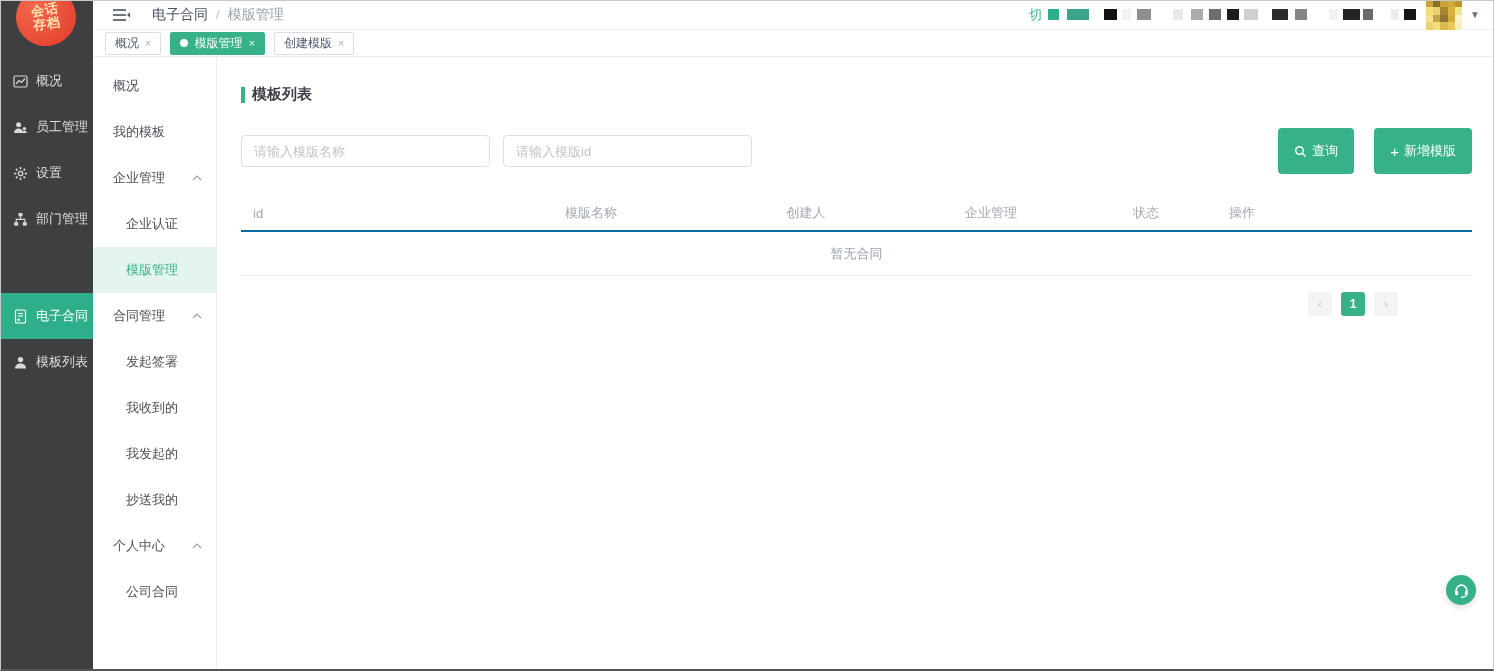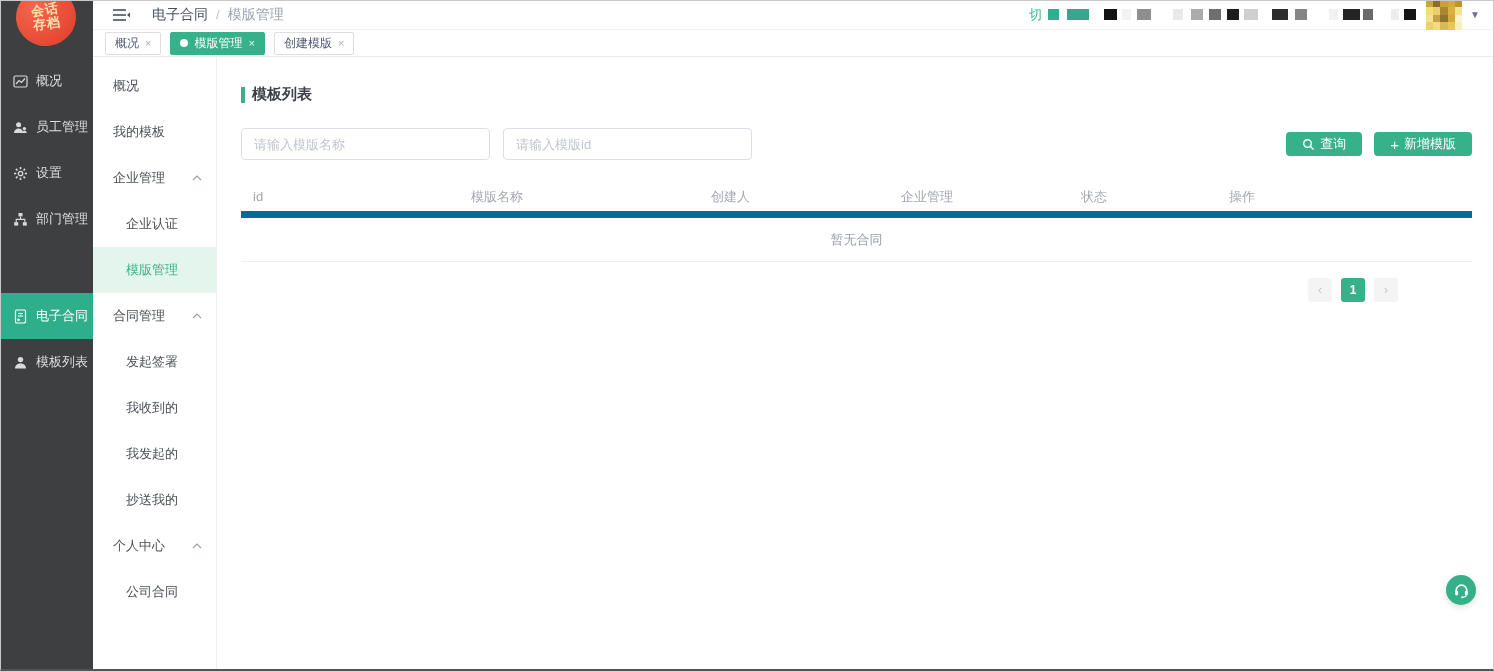--- a/index.html
+++ b/index.html
@@ -57,25 +57,25 @@
   
   .main { position:absolute; left:217px; top:57px; width:1277px; height:614px; background:#fff;
     padding:28px 22px 12px 24px; }
   .section-title { display:flex; align-items:center; font-size:15px; font-weight:bold; color:#3b3f45; }
   .section-title::before { content:""; width:4px; height:16px; background:#36b189; margin-right:7px; }
   .filter-row { margin-top:24px; display:flex; align-items:center; }
   .text-input { width:249px; height:32px; border:1px solid #dcdfe6; border-radius:4px; padding:0 12px;
     font-size:13px; color:#333; outline:none; margin-right:13px; font-family:inherit; }
   .text-input::placeholder { color:#c0c4cc; }
   .btn-group { margin-left:auto; display:flex; gap:12px; }
-  .btn { height:24px; border:none; border-radius:4px; background:#36b189; color:#fff; font-size:13px;
-    display:inline-flex; align-items:center; gap:5px; padding:0 16px; cursor:pointer; font-family:inherit; }
+  .btn { height:46px; border:none; border-radius:4px; background:#36b189; color:#fff; font-size:13px;
+    display:inline-flex; align-items:center; gap:5px; padding:0 16px; cursor:pointer; font-family:inherit;margin-left:8px; }
   .table-head { margin-top:22px; display:grid; grid-template-columns:230px 240px 190px 180px 130px 1fr;
-    height:36px; align-items:center; border-bottom:7px solid #0369a1; color:#a2a7b0; font-size:13px; font-weight:500; }
-  .th { }
+    height:36px; align-items:center; border-bottom:2px solid #0369a1; color:#a2a7b0; font-size:13px; font-weight:500; }
+  .th { text-align:center; }
   .th.first { text-align:left; padding-left:12px; }
   .th.last { text-align:left; padding-left:18px; }
   .empty-row { height:44px; display:flex; align-items:center; justify-content:center;
     color:#9aa1ab; font-size:13px; border-bottom:1px solid #ebeef5; }
   .pagination { margin-top:16px; display:flex; justify-content:flex-end; gap:9px; padding-right:74px; }
   .page-btn { width:24px; height:24px; border-radius:3px; background:#f4f4f5; color:#c0c4cc;
     display:flex; align-items:center; justify-content:center; font-size:12px; cursor:pointer; }
   .page-btn.current { background:#36b189; color:#fff; font-weight:bold; }
 
   

